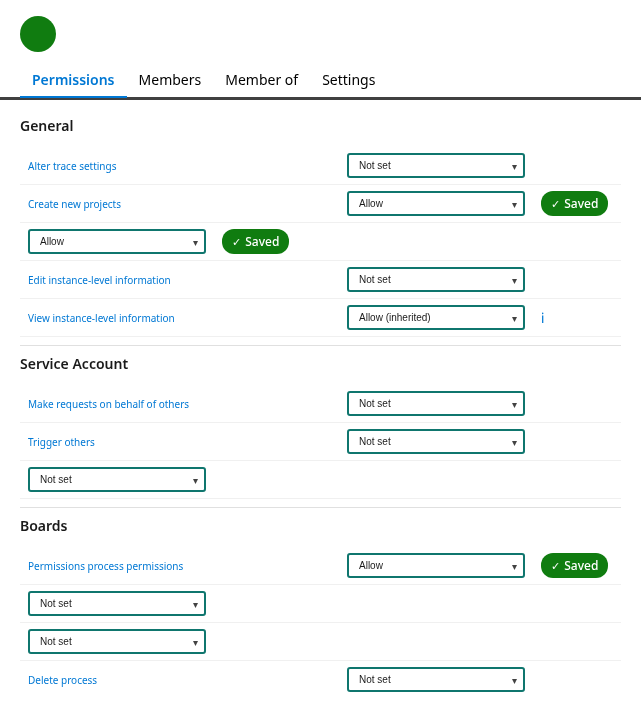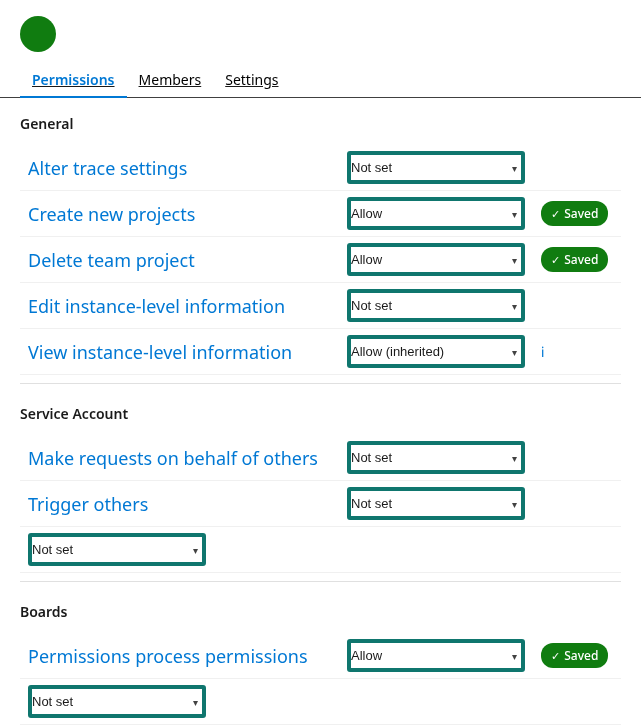--- a/index.html
+++ b/index.html
@@ -36,22 +36,21 @@
     .header-title {
       font-size: 18px;
       font-weight: 600;
       color: #1a1a1a;
     }
 
     .nav-tabs {
       display: flex;
       gap: 0;
       padding: 0 20px;
-      border-bottom: 1px solid #404040;
-      text-decoration: underline;
+      border-bottom: 3px solid #404040;
     }
 
     .nav-tab {
       padding: 8px 12px;
       cursor: pointer;
       color: #000000;
       font-size: 14px;
       position: relative;
       text-decoration: none;
     }
@@ -69,21 +68,21 @@
       right: 0;
       height: 2px;
       background: #0078d4;
     }
 
     .content {
       padding: 16px 20px;
     }
 
     .section {
-      margin-bottom: 20px;
+      margin-bottom: 8px;
     }
 
     .section-title {
       font-weight: 600;
       font-size: 14px;
       color: #1a1a1a;
       margin-bottom: 8px;
       padding-bottom: 4px;
     }
 
@@ -95,37 +94,37 @@
       position: relative;
     }
 
     .permission-row:last-child {
       border-bottom: none;
     }
 
     .permission-label {
       flex: 1;
       color: #0078d4;
-      font-size: 18px;
+      font-size: 10px;
       cursor: pointer;
     }
 
     .permission-select-wrapper {
       position: relative;
       width: 178px;
       flex-shrink: 0;
     }
 
     .permission-select {
       width: 100%;
-      padding: 5px 28px 5px 0;
-      border: 4px solid #0f766e;
+      padding: 5px 28px 5px 10px;
+      border: 2px solid #0f766e;
       border-radius: 3px;
       background: #fff;
-      font-size: 13px;
+      font-size: 10px;
       color: #1a1a1a;
       appearance: none;
       cursor: pointer;
       outline: none;
     }
 
     .select-chevron {
       position: absolute;
       right: 8px;
       top: 50%;
@@ -179,20 +178,21 @@
 <div class="header">
   <div class="avatar">
     <span></span>
   </div>
   <span class="header-title"></span>
 </div>
 
 <nav class="nav-tabs">
 <a class="nav-tab active">Permissions</a>
     <a class="nav-tab">Members</a>
+    <a class="nav-tab">Member of</a>
     <a class="nav-tab">Settings</a>
   </nav>
 
 <div class="content">
 <div class="section">
       <div class="section-title">General</div>
       <div class="permission-row">
         <span class="permission-label">Alter trace settings</span>
         <div class="permission-select-wrapper"><select class="permission-select"><option value="Not set">Not set</option><option value="Allow">Allow</option><option value="Deny">Deny</option><option value="Allow (inherited)">Allow (inherited)</option><option value="Not set (inherited)">Not set (inherited)</option></select><span class="select-chevron">▾</span></div>
         <div class="row-actions"></div>
@@ -201,21 +201,20 @@
         <span class="permission-label">Create new projects</span>
         <div class="permission-select-wrapper"><select class="permission-select"><option value="Not set">Not set</option><option value="Allow" selected="">Allow</option><option value="Deny">Deny</option><option value="Allow (inherited)">Allow (inherited)</option><option value="Not set (inherited)">Not set (inherited)</option></select><span class="select-chevron">▾</span></div>
         <div class="row-actions">
           <div class="saved-badge">
             <span class="check">✓</span>
             <span>Saved</span>
           </div>
         </div>
       </div>
       <div class="permission-row">
-        <span class="permission-label">Delete team project</span>
         <div class="permission-select-wrapper"><select class="permission-select"><option value="Not set">Not set</option><option value="Allow" selected="">Allow</option><option value="Deny">Deny</option><option value="Allow (inherited)">Allow (inherited)</option><option value="Not set (inherited)">Not set (inherited)</option></select><span class="select-chevron">▾</span></div>
         <div class="row-actions">
           <div class="saved-badge">
             <span class="check">✓</span>
             <span>Saved</span>
           </div>
         </div>
       </div>
       <div class="permission-row">
         <span class="permission-label">Edit instance-level information</span>

